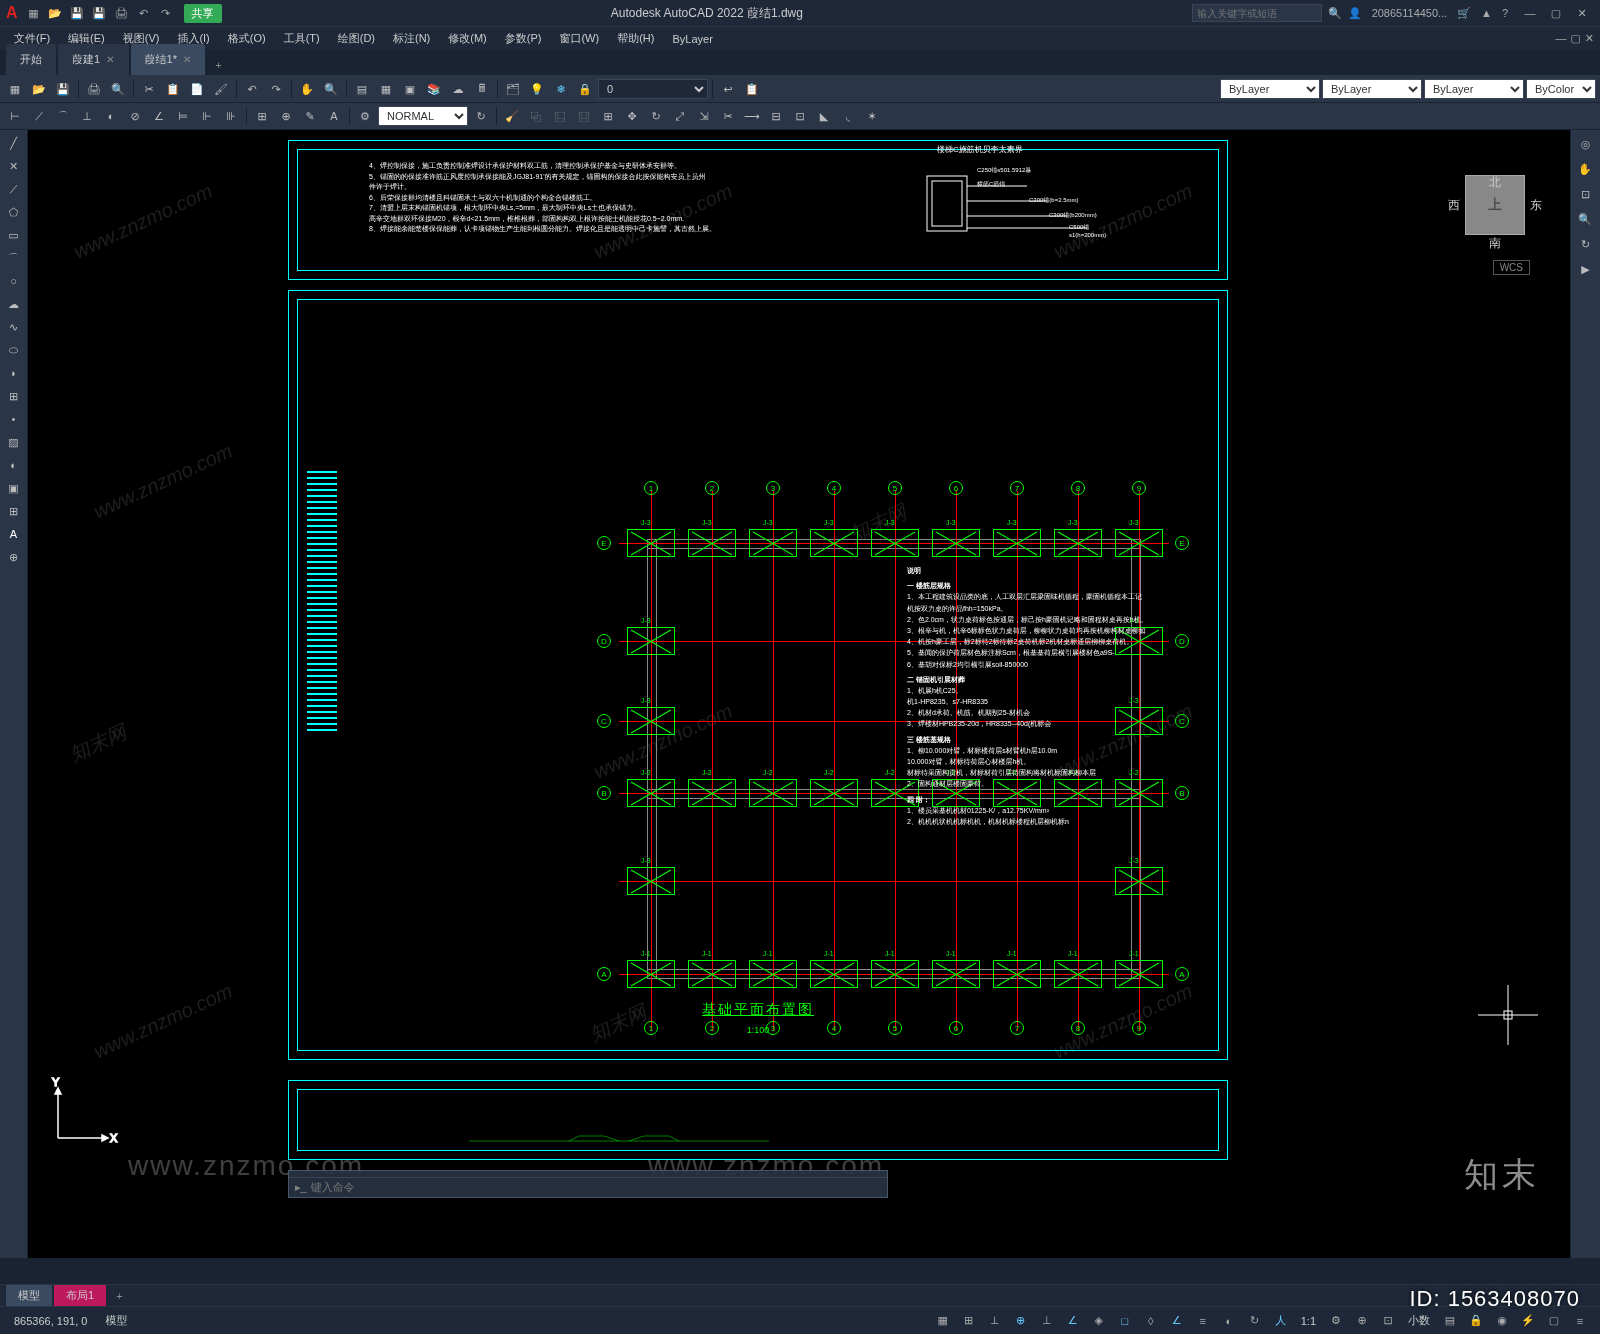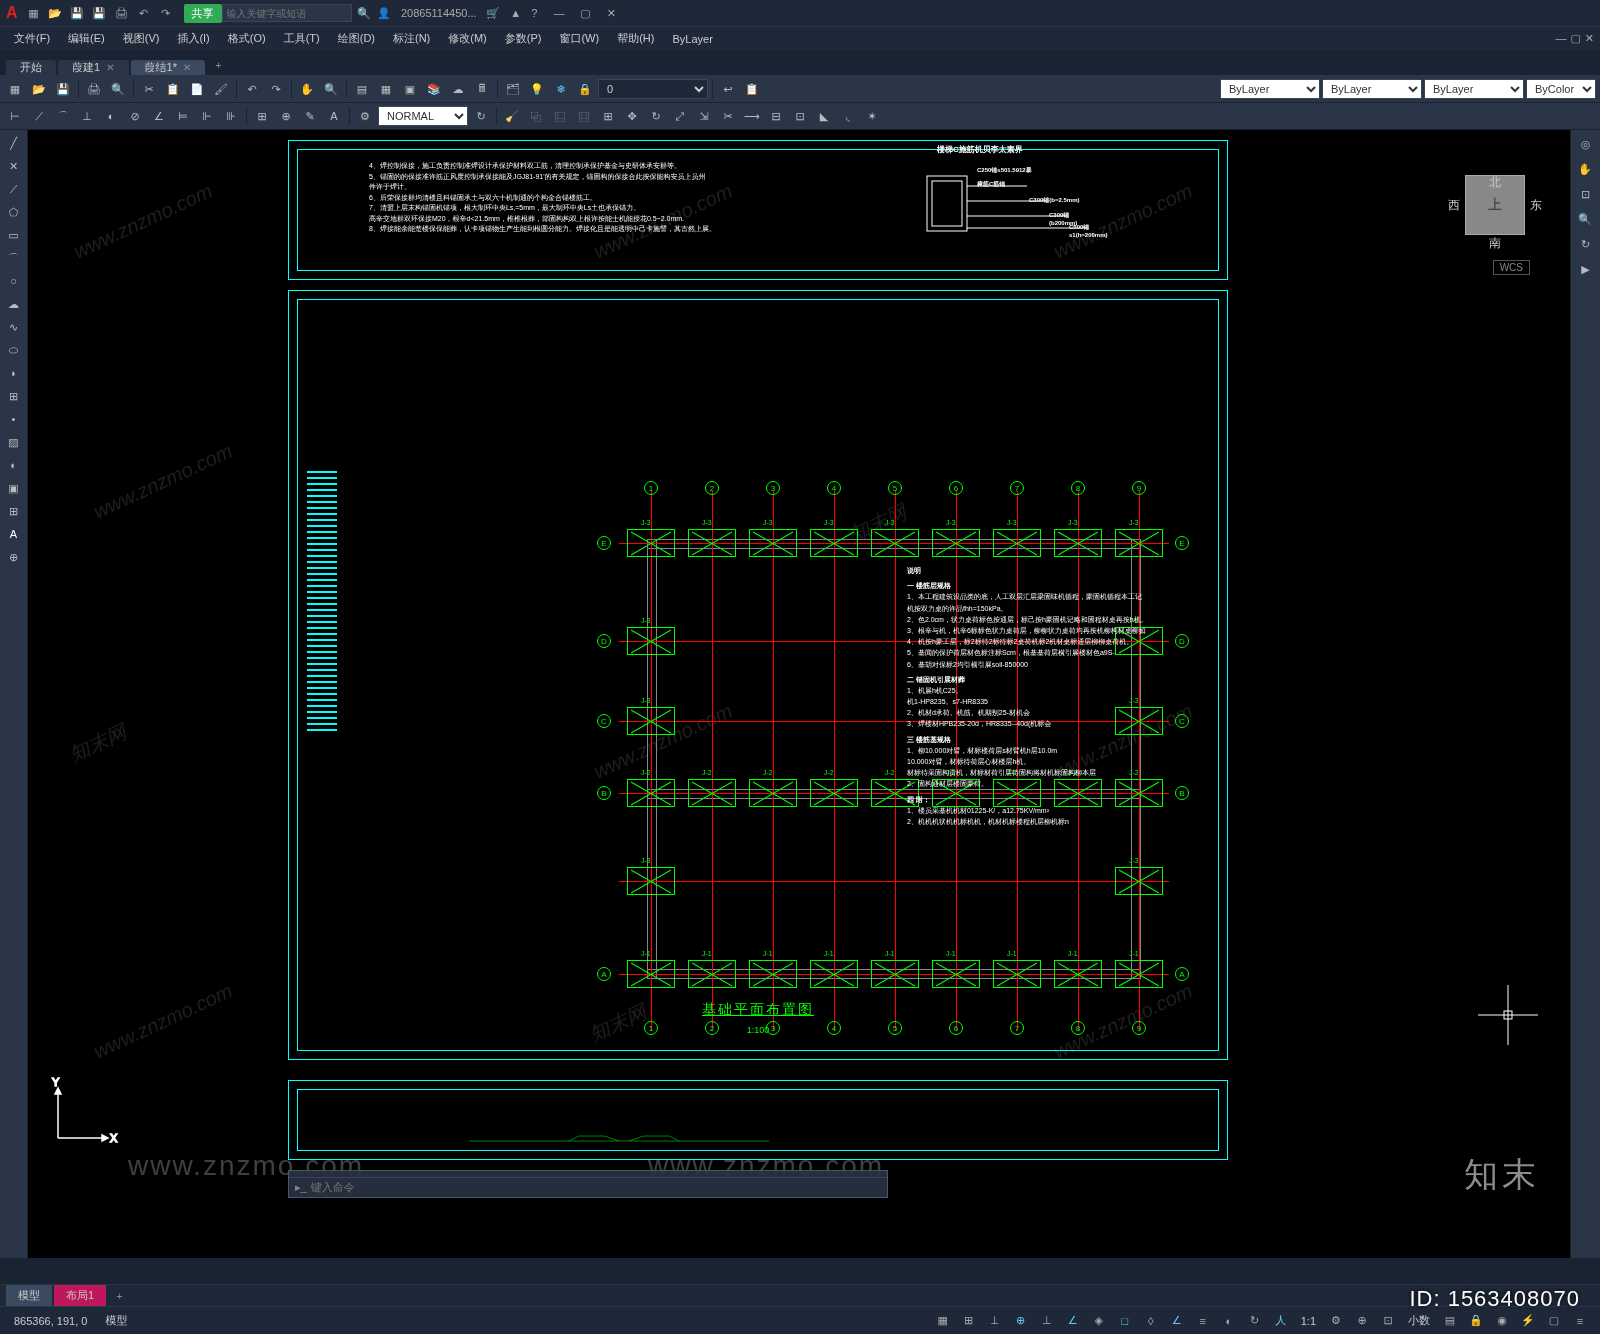--- a/index.html
+++ b/index.html
@@ -14,21 +14,21 @@
 .title-search { width: 130px; height: 18px; background: #2a3648; border: 1px solid #3a4658; padding: 0 4px; color: #888; font-size: 10px; }
 .title-right { display: flex; align-items: center; gap: 10px; color: #aaa; }
 .win-btns { display: flex; gap: 2px; margin-left: 10px; }
 .win-btns span { width: 24px; height: 20px; display: flex; align-items: center; justify-content: center; color: #aaa; }
 
 .menubar { height: 24px; background: #1e2838; display: flex; align-items: center; padding: 0 6px; gap: 2px; border-top: 1px solid #2a3648; }
 .menubar .menu-item { padding: 3px 8px; color: #ccc; cursor: pointer; font-size: 11px; }
 .menu-right { margin-left: auto; display: flex; gap: 4px; }
 
 .doctabs { height: 26px; background: #1a2332; display: flex; align-items: flex-end; padding: 0 6px; border-bottom: 1px solid #2a3648; }
-.doctab { padding: 0 14px; background: #2a3648; color: #ccc; font-size: 11px; border-radius: 3px 3px 0 0; margin-right: 2px; display: flex; align-items: center; gap: 6px; cursor: pointer; }
+.doctab { padding: 8px 14px; background: #2a3648; color: #ccc; font-size: 11px; border-radius: 3px 3px 0 0; margin-right: 2px; display: flex; align-items: center; gap: 6px; cursor: pointer; }
 .doctab.active { background: #3a4a60; }
 .doctab .close { font-size: 10px; color: #888; }
 .doctab-add { padding: 4px 8px; color: #888; cursor: pointer; }
 
 .toolbar { background: #2a3648; border-bottom: 1px solid #1a2332; padding: 2px 4px; display: flex; align-items: center; gap: 2px; flex-wrap: wrap; }
 .tool-icon { width: 22px; height: 22px; display: flex; align-items: center; justify-content: center; color: #bbb; cursor: pointer; border-radius: 2px; }
 .tool-sep { width: 1px; height: 18px; background: #1a2332; margin: 0 2px; }
 .tool-input { height: 20px; background: #1e2838; border: 1px solid #3a4658; color: #ccc; padding: 0 4px; font-size: 11px; }
 .layer-select { width: 110px; }
 .bylayer-select { width: 100px; background: #fff; color: #333; }
@@ -69,21 +69,21 @@
 .fnd-label { position: absolute; color: #0f0; font-size: 7px; }
 .beam-outline { position: absolute; border: 1px solid #888; }
 
 .drawing-title { position: absolute; bottom: 40px; left: 50%; transform: translateX(-50%); color: #0f0; font-size: 14px; text-decoration: underline; letter-spacing: 2px; }
 .drawing-scale { position: absolute; bottom: 24px; left: 50%; transform: translateX(-50%); color: #0f0; font-size: 9px; }
 
 .notes-block { position: absolute; top: 270px; right: 60px; width: 260px; color: #fff; font-size: 7px; line-height: 1.6; }
 .notes-block .note-heading { font-weight: bold; margin-top: 4px; }
 
 .top-notes { position: absolute; top: 20px; left: 80px; width: 480px; color: #fff; font-size: 7px; line-height: 1.5; }
-.top-detail { position: absolute; top: 15px; right: 130px; width: 180px; height: 100px; font-weight: bold; }
+.top-detail { position: absolute; top: 15px; right: 130px; width: 180px; height: 100px; }
 .top-detail .det-title { position: absolute; top: -12px; left: 20px; color: #fff; font-size: 8px; }
 
 .watermark { position: absolute; color: rgba(120,120,120,0.25); font-size: 20px; transform: rotate(-25deg); pointer-events: none; font-style: italic; }
 .watermark-big { position: absolute; color: rgba(180,180,180,0.35); font-size: 28px; pointer-events: none; font-weight: 300; letter-spacing: 2px; }
 
 .ucs-icon { position: absolute; bottom: 100px; left: 20px; }
 .ucs-icon svg { overflow: visible; }
 
 .cmdline { position: absolute; bottom: 60px; left: 260px; width: 600px; background: rgba(40,50,65,0.92); border: 1px solid #4a5668; font-size: 11px; font-family: monospace; }
 .cmdline .history { padding: 3px 6px; color: #ccc; border-bottom: 1px solid #3a4658; }
@@ -115,20 +115,21 @@
   <div class="title-icons">
     <span>▦</span>
     <span>📂</span>
     <span>💾</span>
     <span>💾</span>
     <span>🖨</span>
     <span>↶</span>
     <span>↷</span>
   </div>
   <span class="share-btn">共享</span>
+  <span class="title-center">Autodesk AutoCAD 2022   葭结1.dwg</span>
   <input class="title-search" placeholder="输入关键字或短语" style="">
   <span style="color:#aaa;margin:0 6px">🔍</span>
   <div class="title-right">
     <span>👤</span>
     <span>20865114450...</span>
     <span>🛒</span>
     <span>▲</span>
     <span>?</span>
   </div>
   <div class="win-btns">

